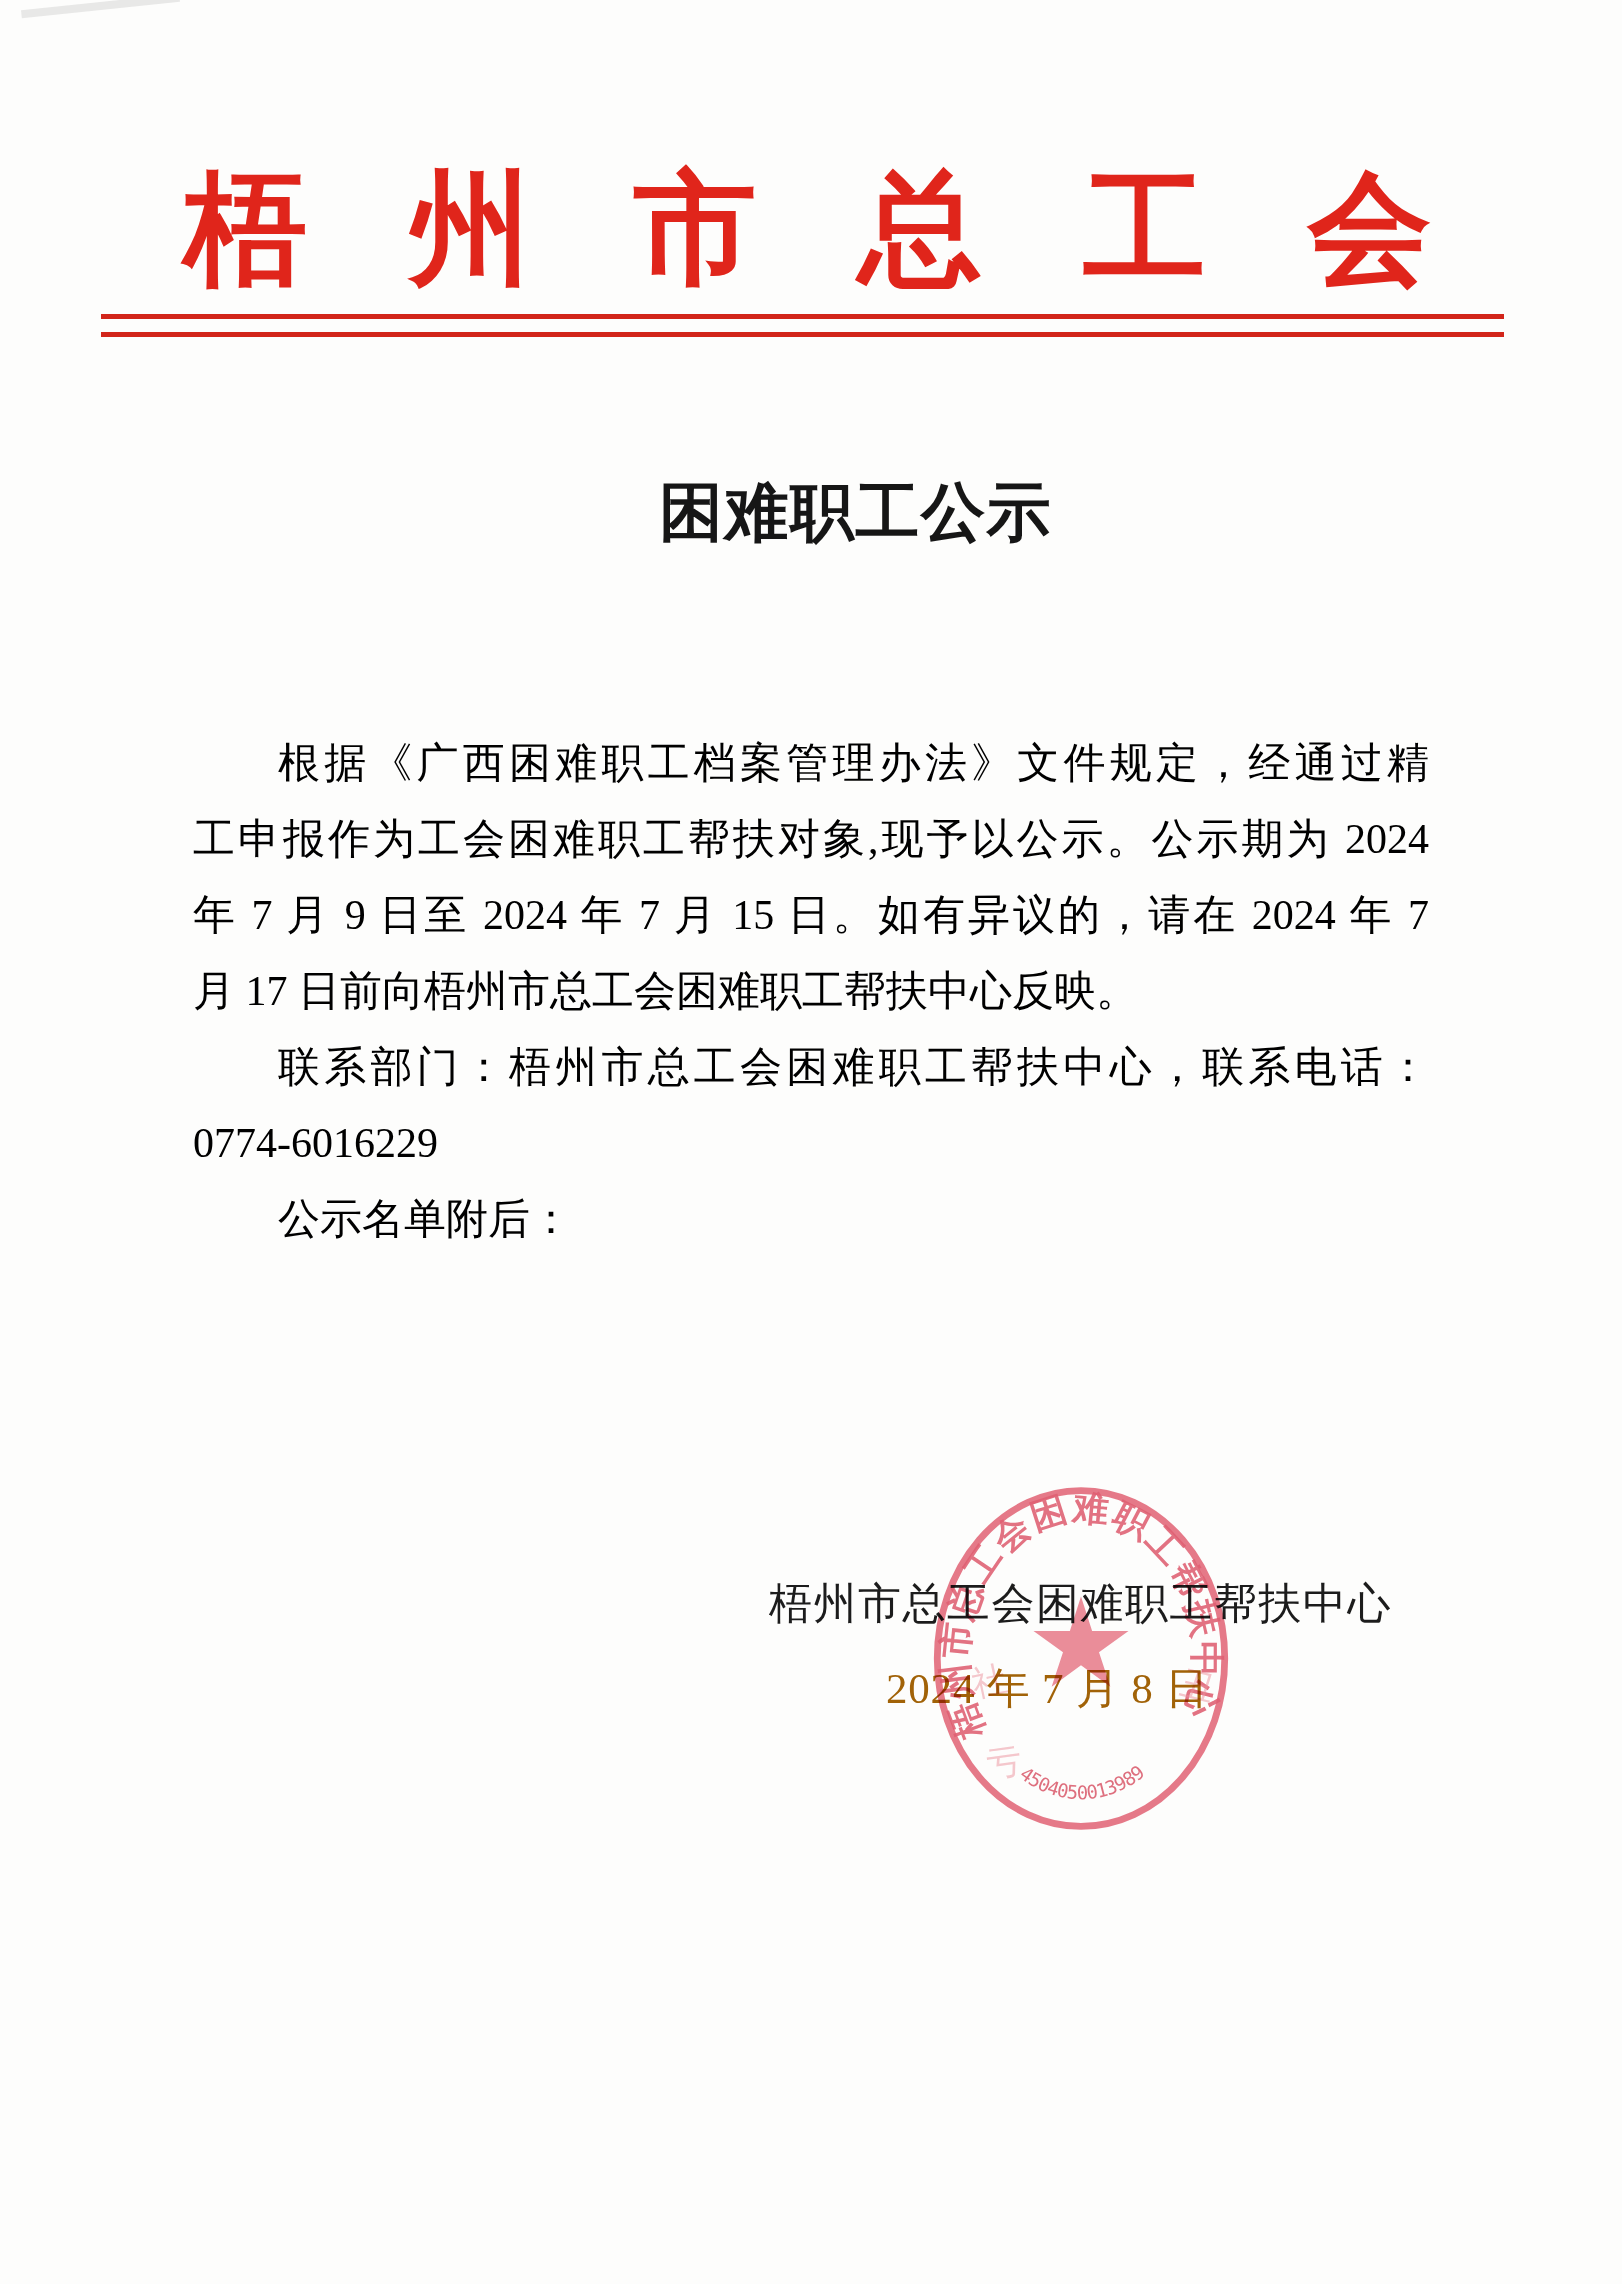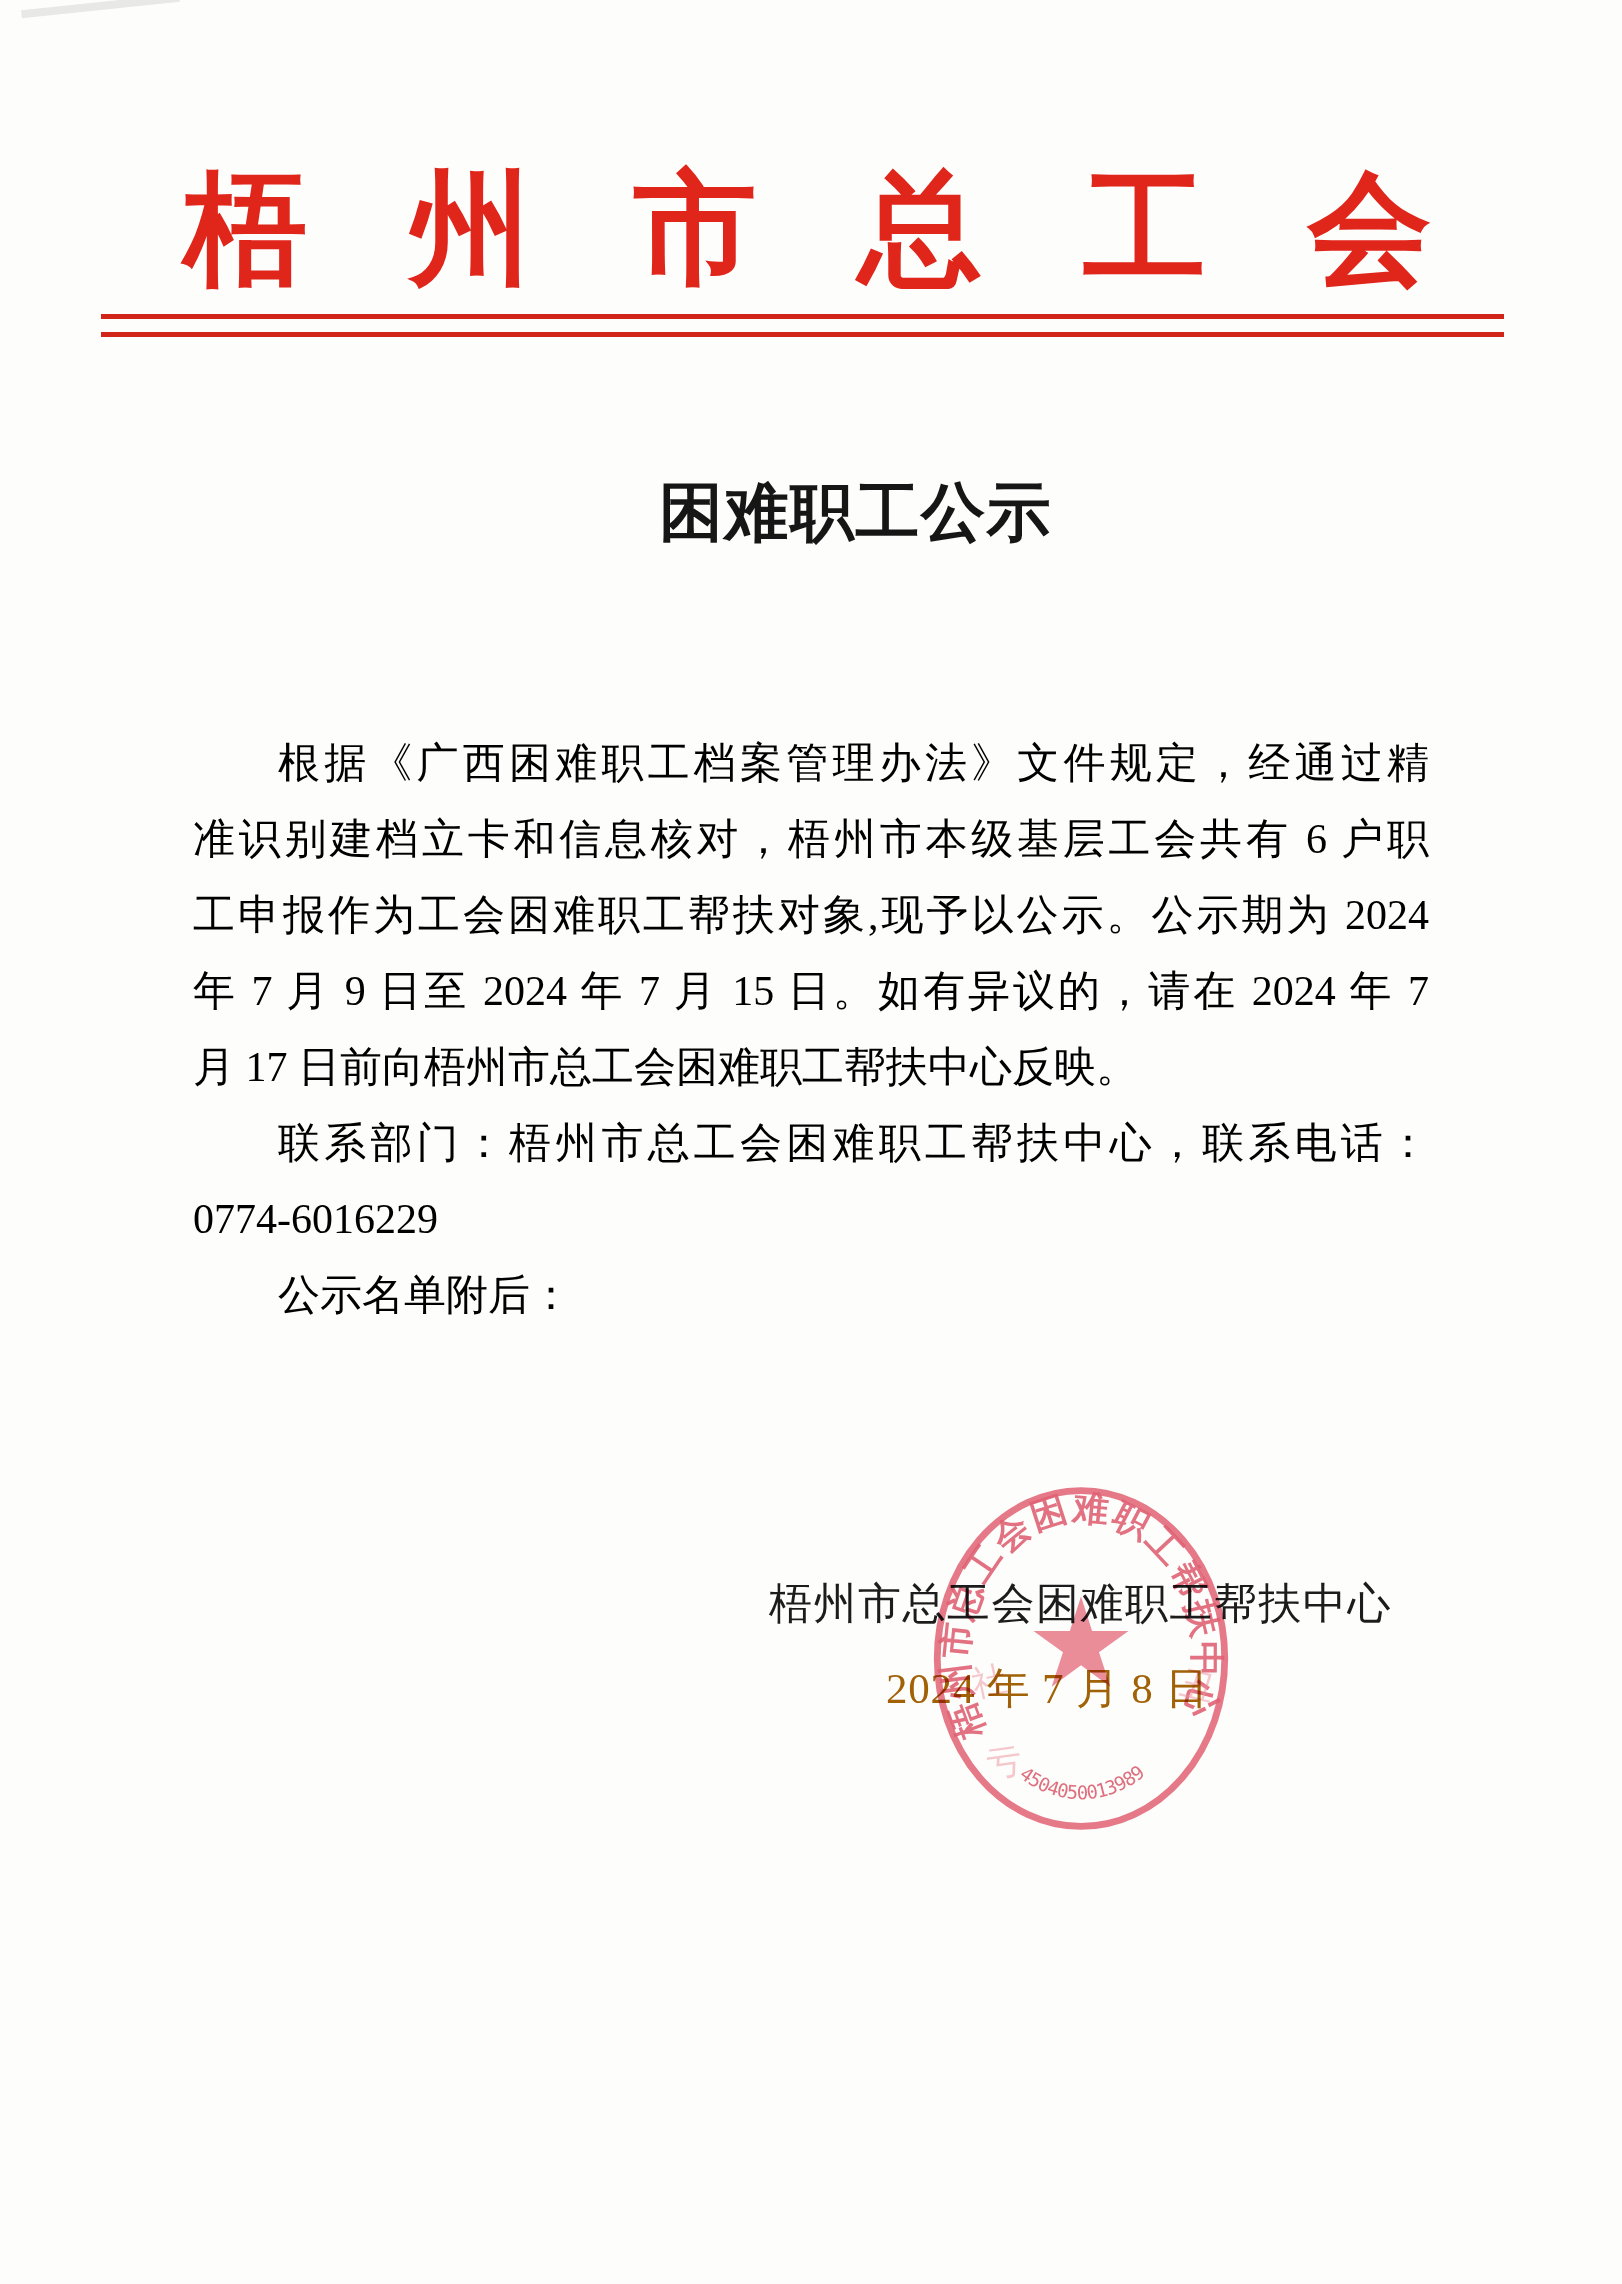--- a/index.html
+++ b/index.html
@@ -130,21 +130,20 @@
     <span>会</span>
   </div>
 
   <div class="rule rule1"></div>
   <div class="rule rule2"></div>
 
   <h1 class="doc-title">困难职工公示</h1>
 
   <div class="body-text">
     <p class="line jl indent">根据《广西困难职工档案管理办法》文件规定，经通过精</p>
-    <p class="line jl">准识别建档立卡和信息核对，梧州市本级基层工会共有 6 户职</p>
     <p class="line jl">工申报作为工会困难职工帮扶对象,现予以公示。公示期为 2024</p>
     <p class="line jl">年 7 月 9 日至 2024 年 7 月 15 日。如有异议的，请在 2024 年 7</p>
     <p class="line">月 17 日前向梧州市总工会困难职工帮扶中心反映。</p>
     <p class="line jl indent">联系部门：梧州市总工会困难职工帮扶中心，联系电话：</p>
     <p class="line">0774-6016229</p>
     <p class="line indent">公示名单附后：</p>
   </div>
 
   <div class="signature">梧州市总工会困难职工帮扶中心</div>
   <div class="date">2024 年 7 月 8 日</div>

